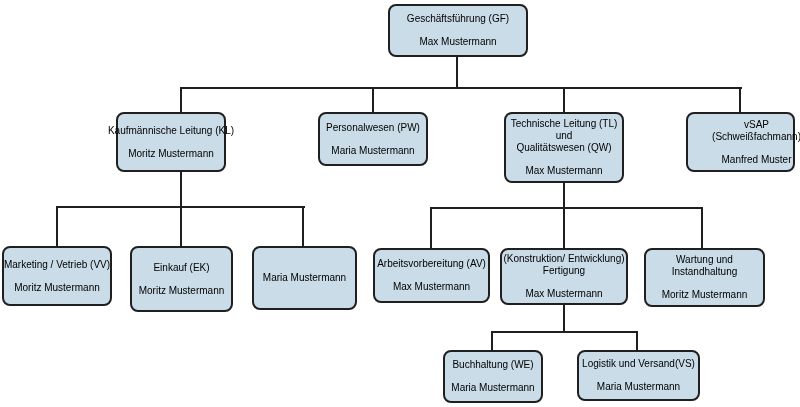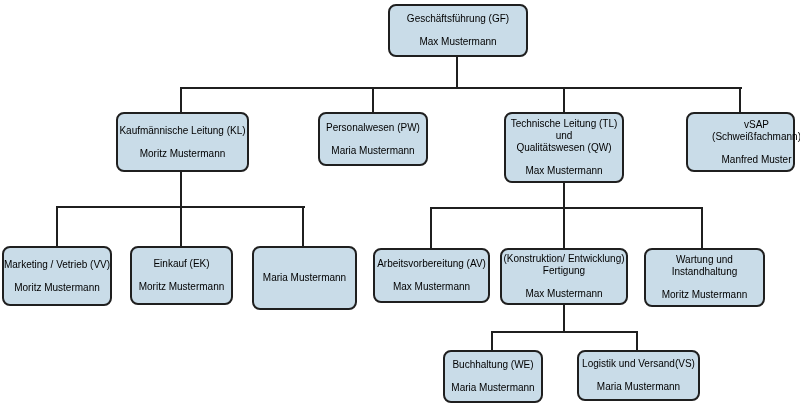--- a/index.html
+++ b/index.html
@@ -39,26 +39,26 @@
   }
   .line{
     position:absolute;
     background:var(--line);
   }
   .line.h{height:2px;}
   .line.v{width:2px;}
 
   
   .n-gf  {left:388px;top:4px;  width:140px;height:53px;}
-  .n-kl  {left:116px;top:112px;width:133px;height:60px;}
+  .n-kl  {left:116px;top:112px;width:110px;height:60px;}
   .n-pw  {left:318px;top:112px;width:110px;height:54px;}
   .n-tl  {left:504px;top:112px;width:120px;height:71px;}
   .n-vsap{left:686px;top:112px;width:109px;height:60px;padding-left:32px;}
   .n-mv  {left:2px;  top:246px;width:110px;height:60px;}
-  .n-ek  {left:130px;top:246px;width:103px;height:59px;}
+  .n-ek  {left:130px;top:246px;width:103px;height:66px;}
   .n-rw  {left:252px;top:246px;width:105px;height:64px;}
   .n-av  {left:373px;top:248px;width:117px;height:55px;}
   .n-kf  {left:500px;top:248px;width:128px;height:57px;}
   .n-wi  {left:644px;top:248px;width:121px;height:59px;}
   .n-we  {left:443px;top:350px;width:100px;height:53px;}
   .n-lv  {left:577px;top:350px;width:123px;height:51px;}
 </style>
 </head>
 <body>
 

